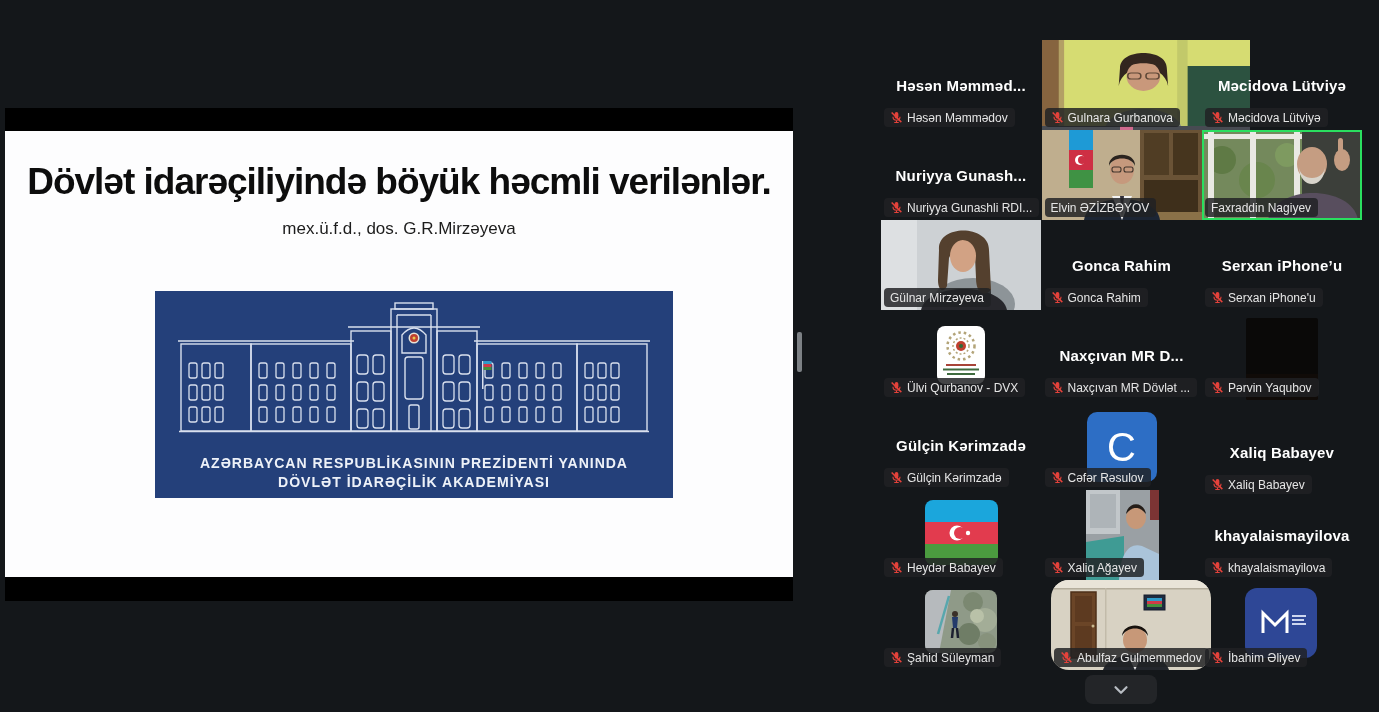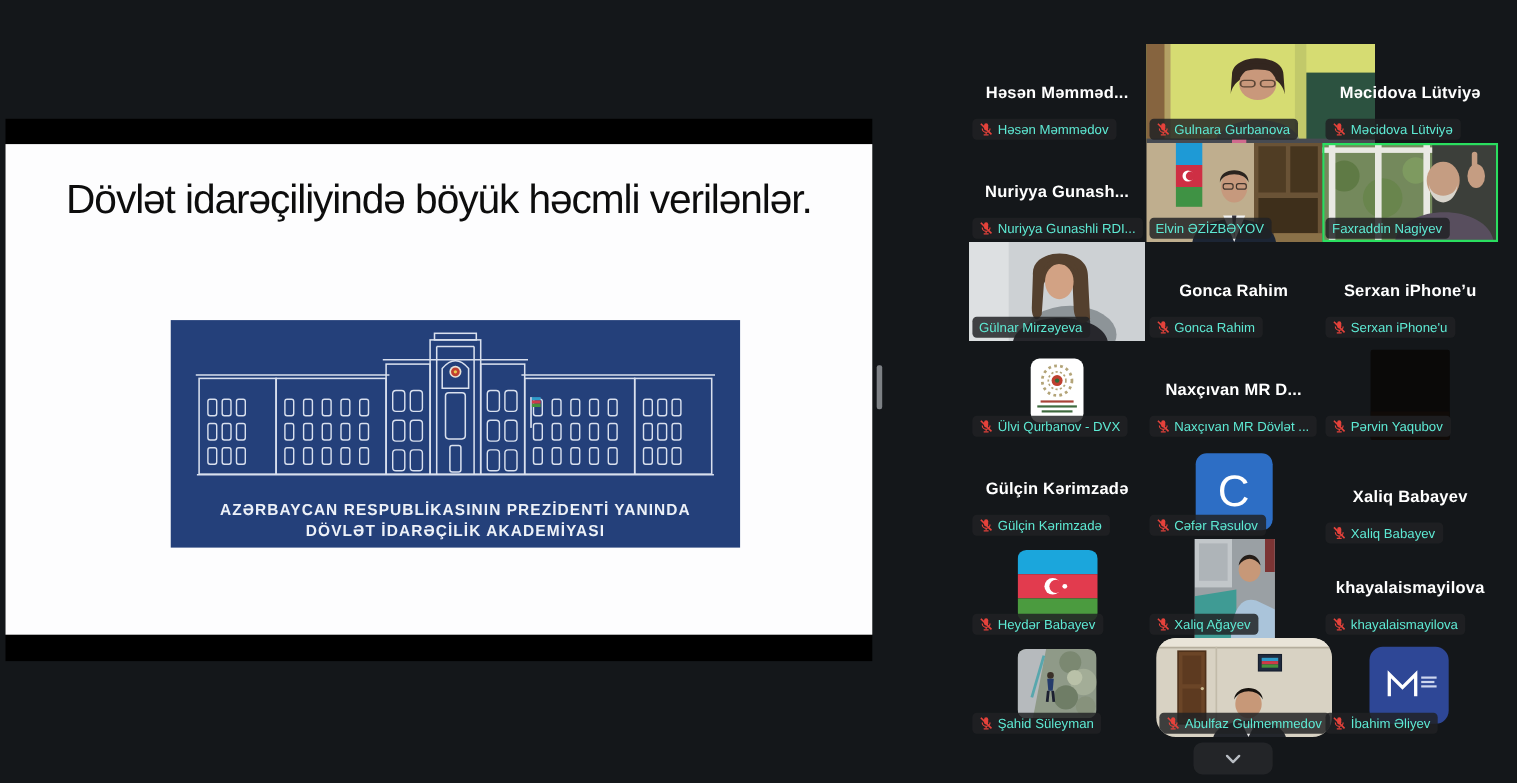--- a/index.html
+++ b/index.html
@@ -1,56 +1,57 @@
 <!DOCTYPE html>
 <html><head>
 <meta charset="utf-8">
 <style>
   html,body{margin:0;padding:0;background:#14171a;}
   .stage{position:relative;width:1379px;height:712px;background:#14171a;overflow:hidden;
          font-family:"Liberation Sans",sans-serif;}
   
   .slide-frame{position:absolute;left:5px;top:108px;width:788px;height:493px;background:#000;}
   .slide{position:absolute;left:0;top:23px;width:788px;height:446px;background:#fdfdfe;}
-  .slide-title{margin-top:30px;text-align:center;font-size:37px;font-weight:normal;
+  .slide-title{margin-top:30px;text-align:center;font-size:37px;font-weight:bold;
                letter-spacing:-1px;color:#0d0d0d;white-space:nowrap;}
   .slide-subtitle{margin-top:16px;text-align:center;font-size:17px;color:#1c1c1c;}
   .slide-logo{position:absolute;left:150px;top:160px;width:518px;height:207px;}
   .logo-caption{font-family:"Liberation Sans",sans-serif;font-weight:bold;font-size:14.5px;
                 fill:#edf1f8;letter-spacing:1px;text-anchor:middle;}
   .scroll-thumb{position:absolute;left:797px;top:332px;width:5px;height:40px;
                 background:#7d8185;border-radius:2px;}
   
   .gallery{position:absolute;left:881px;top:40px;width:482px;height:630px;}
   .tile{position:absolute;width:160px;height:90px;overflow:hidden;}
   .tile.active::after{content:"";position:absolute;inset:0;border:2px solid #2adf5f;pointer-events:none;}
   .tile svg.vid{position:absolute;inset:0;width:100%;height:100%;}
   .bigname{position:absolute;left:0;right:0;top:50%;transform:translateY(-50%);
            text-align:center;color:#fff;font-size:15px;font-weight:bold;letter-spacing:.2px;
            white-space:nowrap;}
   .nametag{position:absolute;left:3px;bottom:3px;max-width:157px;height:19px;
            display:flex;align-items:center;gap:4px;padding:0 7px 0 6px;box-sizing:border-box;
-           background:rgba(32,33,36,.84);border-radius:4px;color:#5eead4;font-size:12px;
+           background:rgba(32,33,36,.84);border-radius:4px;color:#e5e5e5;font-size:12px;
            white-space:nowrap;overflow:hidden;}
   .nametag svg{flex:0 0 auto;}
   .avatar{position:absolute;overflow:hidden;}
   .avatar.letter{display:flex;align-items:center;justify-content:center;color:#fff;
                  font-size:40px;font-weight:400;}
   .collapse-btn{position:absolute;left:1085px;top:675px;width:72px;height:29px;
                 background:#232528;border:none;border-radius:8px;display:flex;
                 align-items:center;justify-content:center;cursor:pointer;padding:0;}
 </style>
 </head>
 <body>
 
 <div class="stage">
 
   <div class="slide-frame">
     <div class="slide">
       <div class="slide-title">Dövlət idarəçiliyində böyük həcmli verilənlər.</div>
+      <div class="slide-subtitle">mex.ü.f.d., dos. G.R.Mirzəyeva</div>
       <svg class="slide-logo" viewBox="0 0 518 207">
         <rect width="518" height="207" fill="#24407a"></rect>
         <g stroke="#d9e0ee" stroke-width="1.4" fill="none">
           <line x1="24" y1="140.5" x2="494" y2="140.5"></line>
           <rect x="26" y="53" width="70" height="87"></rect>
           <rect x="96" y="53" width="100" height="87"></rect>
           <rect x="322" y="53" width="100" height="87"></rect>
           <rect x="422" y="53" width="70" height="87"></rect>
           <rect x="196" y="40" width="40" height="100"></rect>
           <rect x="282" y="40" width="40" height="100"></rect>

